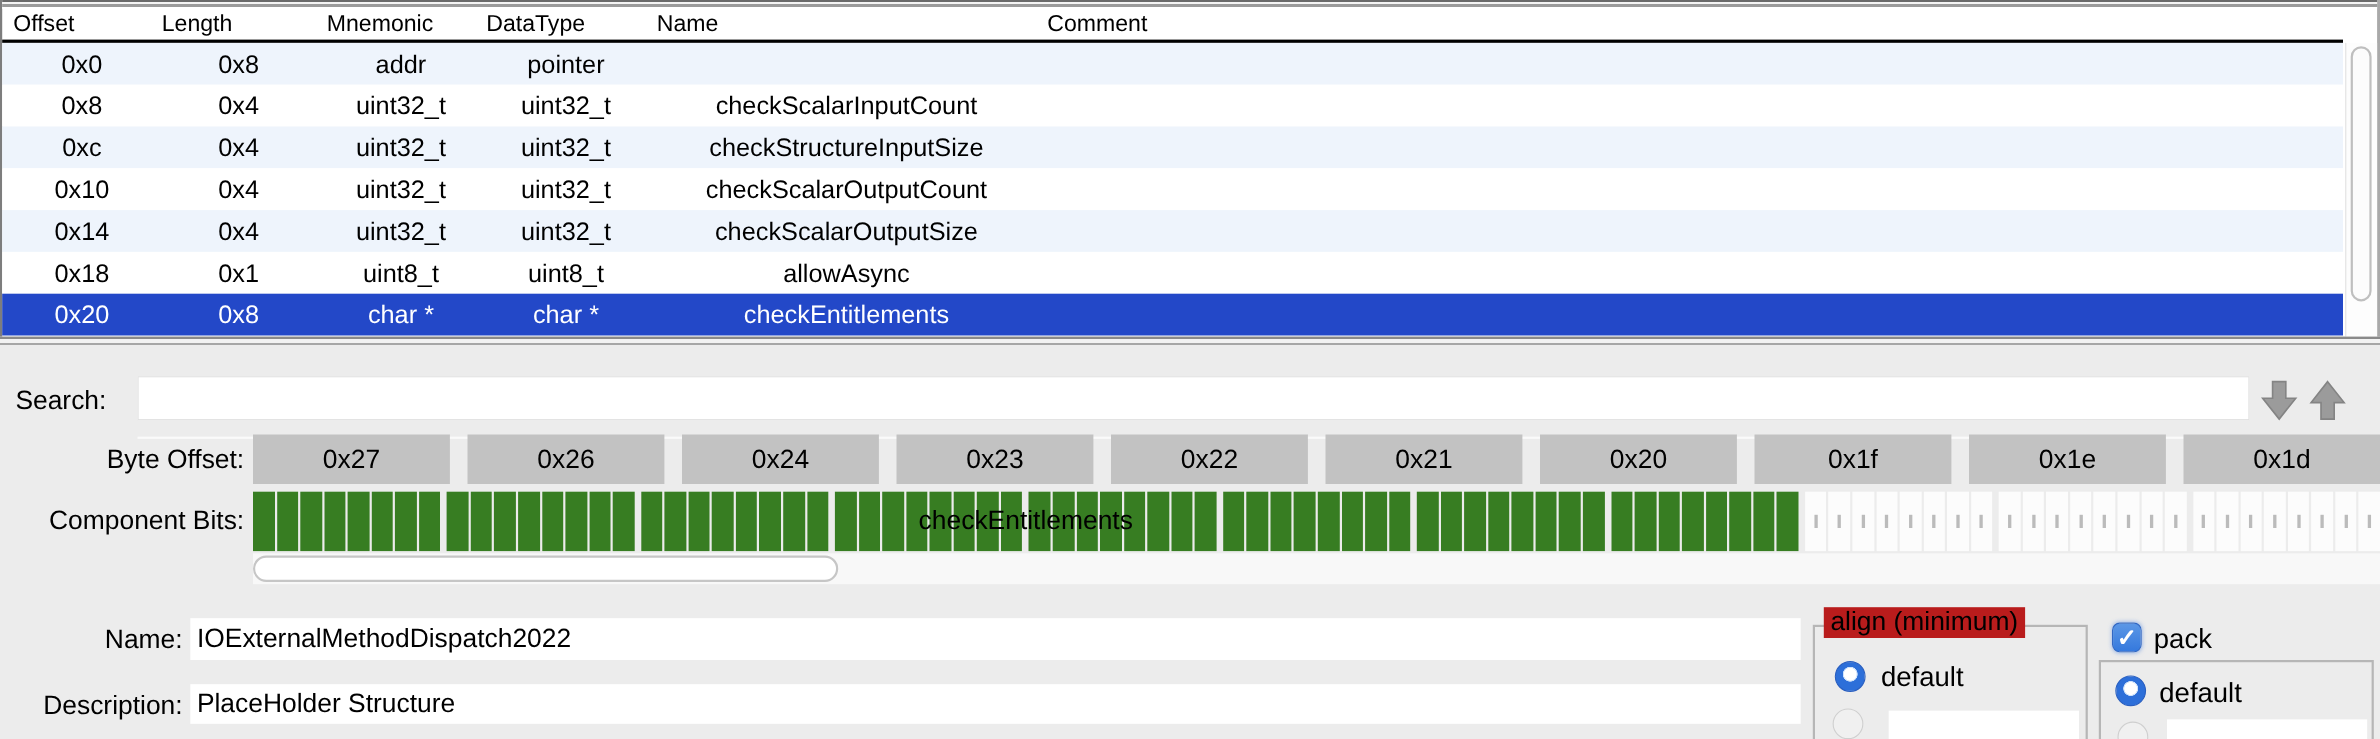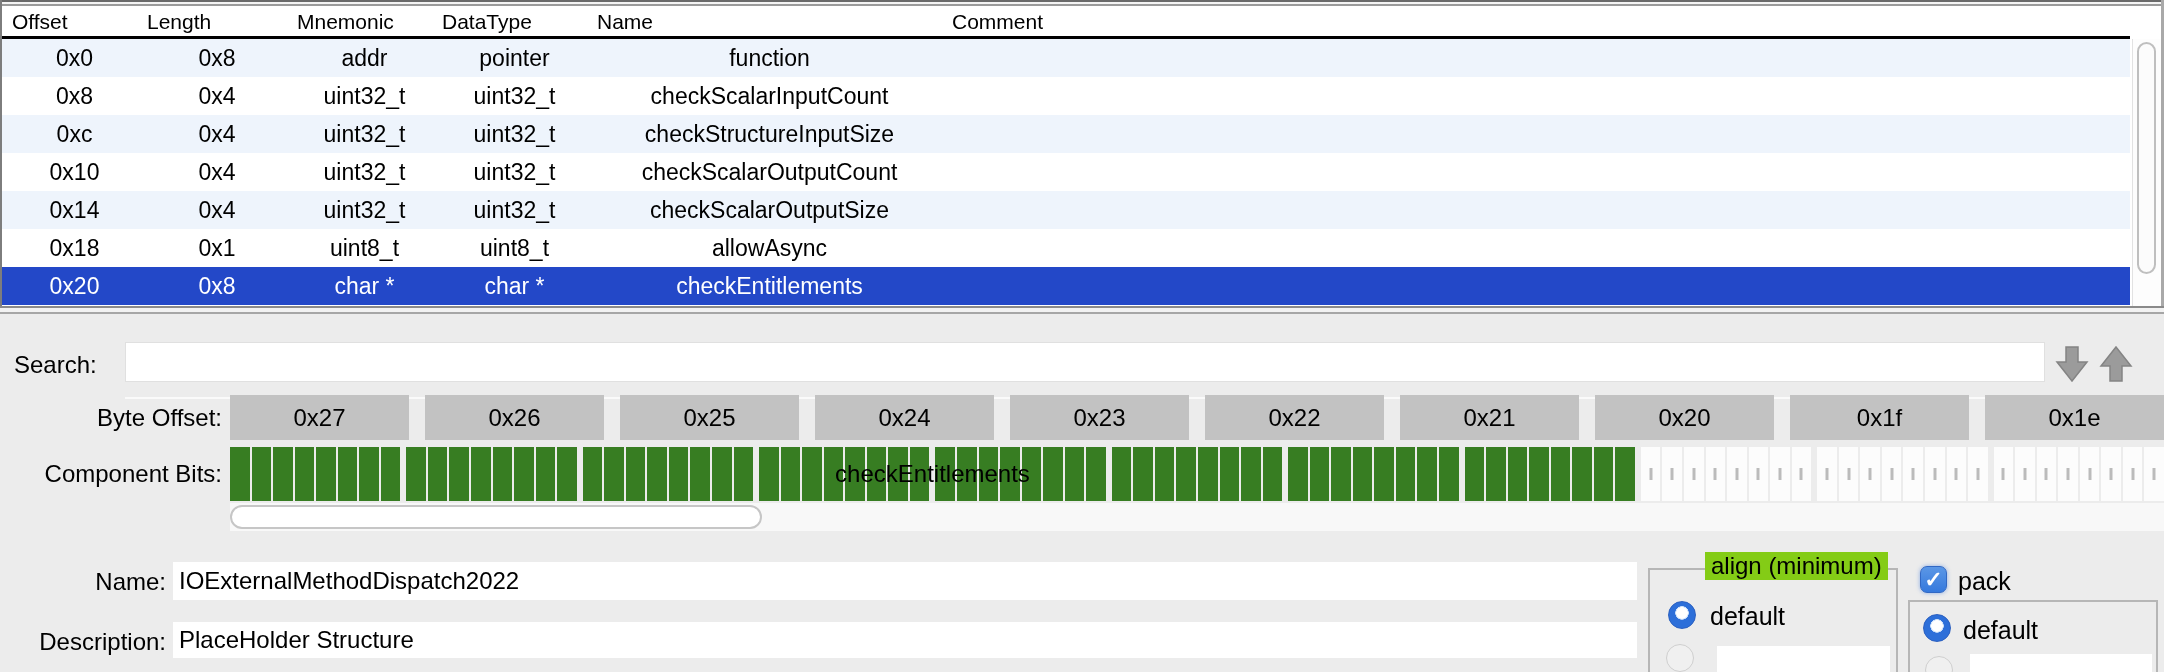--- a/index.html
+++ b/index.html
@@ -93,22 +93,22 @@
     font:24px "Liberation Sans", sans-serif; padding:0 6px; box-sizing:border-box;
   }
   .name-field { top:562px; height:38px; }
   .desc-field { top:622px; height:36px; }
 
   
   .group-box { position:absolute; border:2px solid #b6b6b6; box-sizing:border-box; background:transparent; }
   .align-box { left:1648px; top:568px; width:250px; height:120px; }
   .pack-box  { left:1908px; top:600px; width:250px; height:90px; }
   .group-title {
-    position:absolute; left:1658px; top:552px; background:#84cc16; padding:0 6px;
-    font-size:24px; white-space:nowrap;margin-left:47px;
+    position:absolute; left:1658px; top:552px; background:#b91c1c; padding:0 6px;
+    font-size:24px; white-space:nowrap;
   }
   .radio { position:absolute; width:28px; height:28px; border-radius:50%; box-sizing:border-box; cursor:pointer; }
   .radio.on {
     background:radial-gradient(circle at 50% 42%, #ffffff 0 5.5px, #cfe2fa 6px 6.5px, var(--radio-blue) 7px);
     border:1px solid #2a5fc0;
   }
   .radio.off { background:#f0f0f0; border:1px solid #cfcfcf; }
   .opt-label { position:absolute; font-size:25px; line-height:28px; white-space:nowrap; }
   .checkbox {
     position:absolute; left:1920px; top:566px; width:27px; height:27px; border-radius:7px;
@@ -135,21 +135,20 @@
         <div>DataType</div>
         <div>Name</div>
         <div>Comment</div>
       </div>
     <div class="table-rows">
         <div class="trow tint">
           <div>0x0</div>
           <div>0x8</div>
           <div>addr</div>
           <div>pointer</div>
-          <div>function</div>
           <div></div>
         </div>
         <div class="trow">
           <div>0x8</div>
           <div>0x4</div>
           <div>uint32_t</div>
           <div>uint32_t</div>
           <div>checkScalarInputCount</div>
           <div></div>
         </div>
@@ -216,28 +215,28 @@
     </div>
     <div class="search-underline"></div>
   </div>
 
   <div class="bit-panel">
     <div class="row-label byte-offset-label">Byte Offset:</div>
     <div class="row-label component-bits-label">Component Bits:</div>
     <div class="byte-row">
         <div class="byte-cell">0x27</div>
         <div class="byte-cell">0x26</div>
-        <div class="byte-cell">0x25</div>
         <div class="byte-cell">0x24</div>
         <div class="byte-cell">0x23</div>
         <div class="byte-cell">0x22</div>
         <div class="byte-cell">0x21</div>
         <div class="byte-cell">0x20</div>
         <div class="byte-cell">0x1f</div>
         <div class="byte-cell">0x1e</div>
+        <div class="byte-cell">0x1d</div>
       </div>
     <div class="bits-row">
         <div class="bit-group">
           <div class="bit filled"></div>
           <div class="bit filled"></div>
           <div class="bit filled"></div>
           <div class="bit filled"></div>
           <div class="bit filled"></div>
           <div class="bit filled"></div>
           <div class="bit filled"></div>

